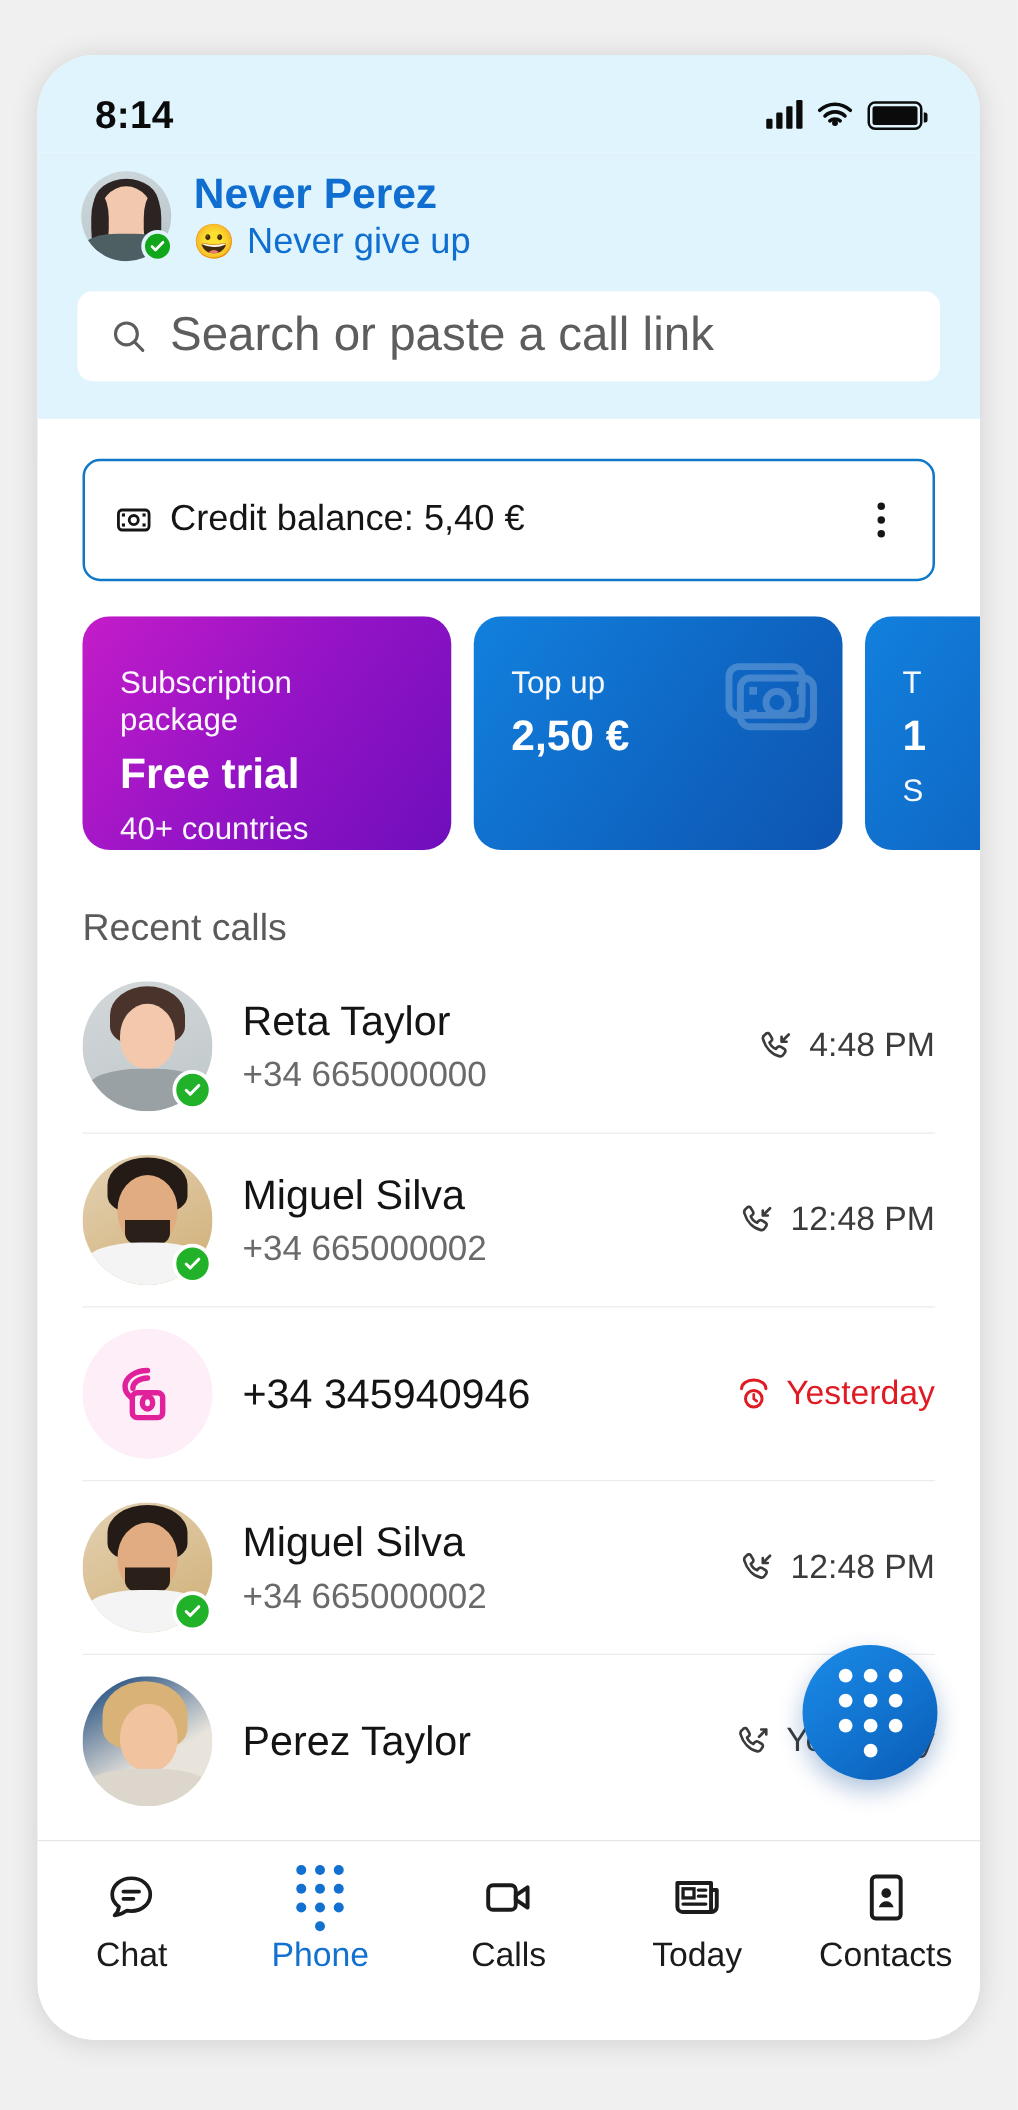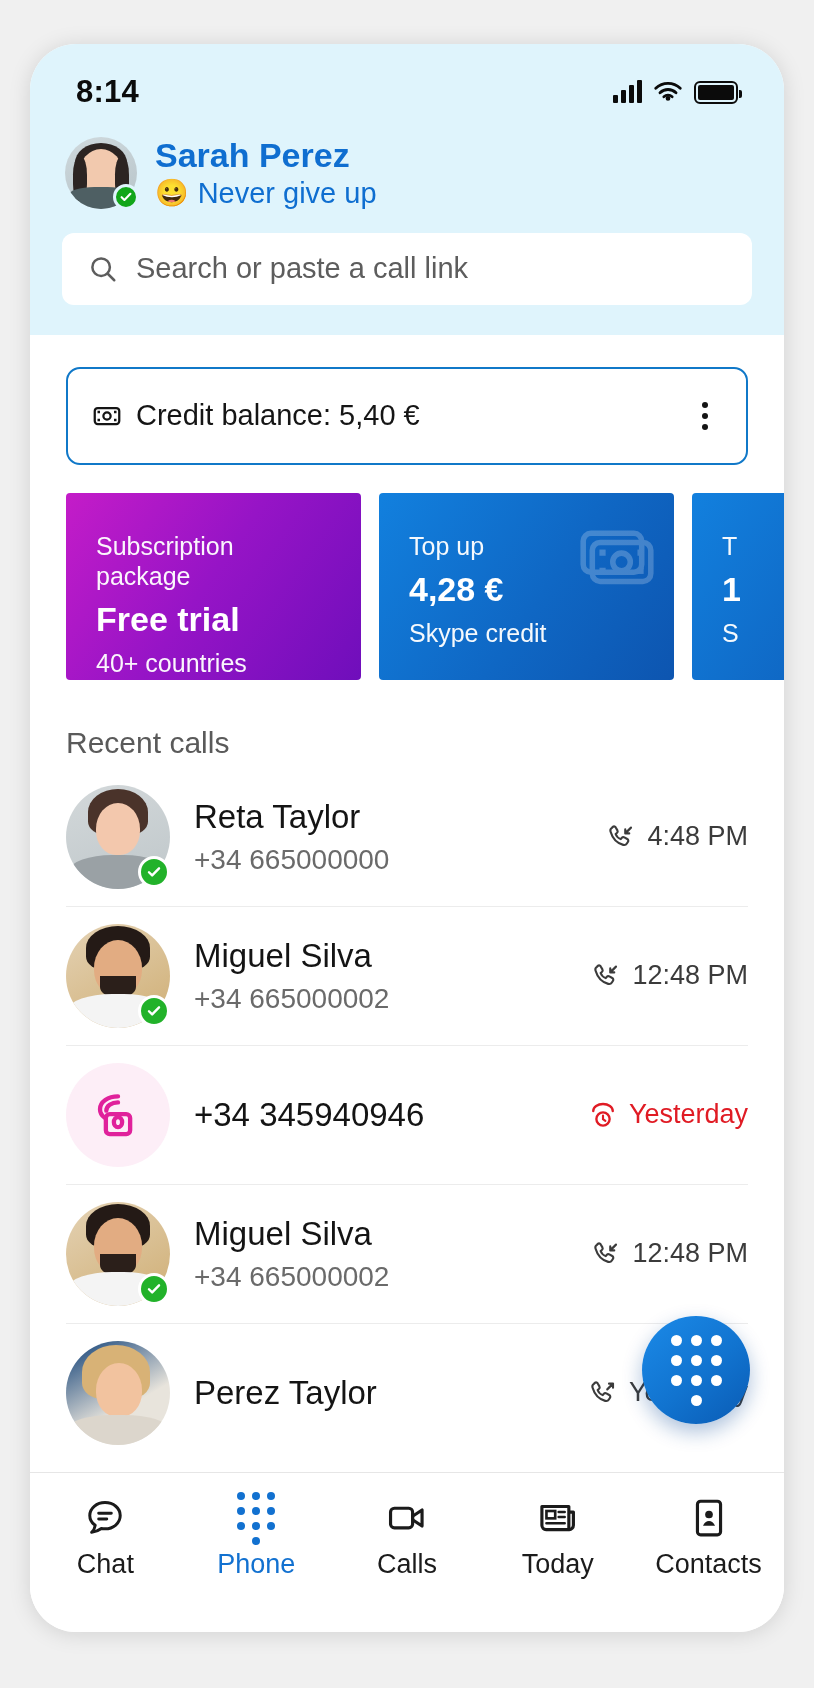--- a/index.html
+++ b/index.html
@@ -94,21 +94,21 @@
     margin-top: 22px;
     height: 72px; background: #fff;
     border-radius: 12px;
     display: flex; align-items: center; gap: 18px;
     padding: 0 26px;
   }
   .search-box svg { width: 30px; height: 30px; flex: 0 0 auto; }
   .search-input {
     border: none; outline: none; background: transparent;
     font-family: "Liberation Sans", sans-serif;
-    font-size: 29px; color: #0f172a; width: 100%;
+    font-size: 38px; color: #0f172a; width: 100%;
   }
   .search-input::placeholder { color: #5d5d5d; }
 
   
   .content { background: #fff; }
 
   .credit-card {
     margin: 32px 36px 0 36px;
     height: 98px;
     border: 2.5px solid #1078c8;
@@ -123,21 +123,21 @@
   .more-dots i { width:6px; height:6px; border-radius:50%; background:#151515; display:block; }
 
   
   .promo-scroll {
     margin-top: 28px; padding: 0 0 0 36px;
     display: flex; gap: 18px; overflow: hidden;
   }
   .promo-card {
     flex: 0 0 auto;
     width: 295px; height: 187px;
-    border-radius: 4px;
+    border-radius: 22px;
     padding: 38px 30px 0 30px;
     color: #fff;
     position: relative;
     overflow: hidden;
   }
   .promo-purple { background: linear-gradient(125deg,#c41cc8 0%,#9614c6 48%,#6f0ebb 100%); }
   .promo-blue   { background: linear-gradient(125deg,#1280de 0%,#0f67c4 55%,#0d55b0 100%); }
   .promo-kicker { font-size: 25px; font-weight: 400; opacity: 0.96; line-height: 1.2; }
   .promo-title  { font-size: 34px; font-weight: 700; margin-top: 8px; line-height: 1.2; }
   .promo-sub    { font-size: 25px; font-weight: 400; margin-top: 8px; opacity: 0.96; line-height: 1.2; }
@@ -270,21 +270,21 @@
           <div class="hair-side-r"></div>
           <div class="body-a"></div>
         </div>
         <div class="presence">
           <svg viewBox="0 0 14 14">
               <path d="M2.6 7.2l2.8 2.8 6-6.2" stroke="#fff" stroke-width="2.1" fill="none" stroke-linecap="round" stroke-linejoin="round"></path>
             </svg>
         </div>
       </div>
       <div class="profile-text">
-        <div class="profile-name">Sarah Perez</div>
+        <div class="profile-name">Never Perez</div>
         <div class="profile-mood">
           <span class="mood-emoji">😀</span>
           <span>Never give up</span>
         </div>
       </div>
     </div>
 
     <div class="search-box">
       <svg viewBox="0 0 24 24">
         <circle cx="10.5" cy="10.5" r="7" stroke="#5d5d5d" stroke-width="2" fill="none"></circle>
@@ -325,22 +325,21 @@
         <svg class="promo-ghost-icon" viewBox="0 0 24 24">
           <rect x="1.6" y="4.4" width="18" height="12" rx="2.4" stroke="#fff" stroke-width="1.7" fill="none"></rect>
           <rect x="4.4" y="7.2" width="18" height="12" rx="2.4" stroke="#fff" stroke-width="1.7" fill="none"></rect>
           <circle cx="13.4" cy="13.2" r="2.7" stroke="#fff" stroke-width="1.7" fill="none"></circle>
           <rect x="6.6" y="9.4" width="1.9" height="1.9" fill="#fff"></rect>
           <rect x="18.3" y="9.4" width="1.9" height="1.9" fill="#fff"></rect>
           <rect x="6.6" y="15" width="1.9" height="1.9" fill="#fff"></rect>
           <rect x="18.3" y="15" width="1.9" height="1.9" fill="#fff"></rect>
         </svg>
         <div class="promo-kicker">Top up</div>
-        <div class="promo-title">4,28 €</div>
-        <div class="promo-sub">Skype credit</div>
+        <div class="promo-title">2,50 €</div>
       </div>
       <div class="promo-card promo-blue">
         <div class="promo-kicker">T</div>
         <div class="promo-title">1</div>
         <div class="promo-sub">S</div>
       </div>
     </div>
 
     <div class="section-title">Recent calls</div>
 

